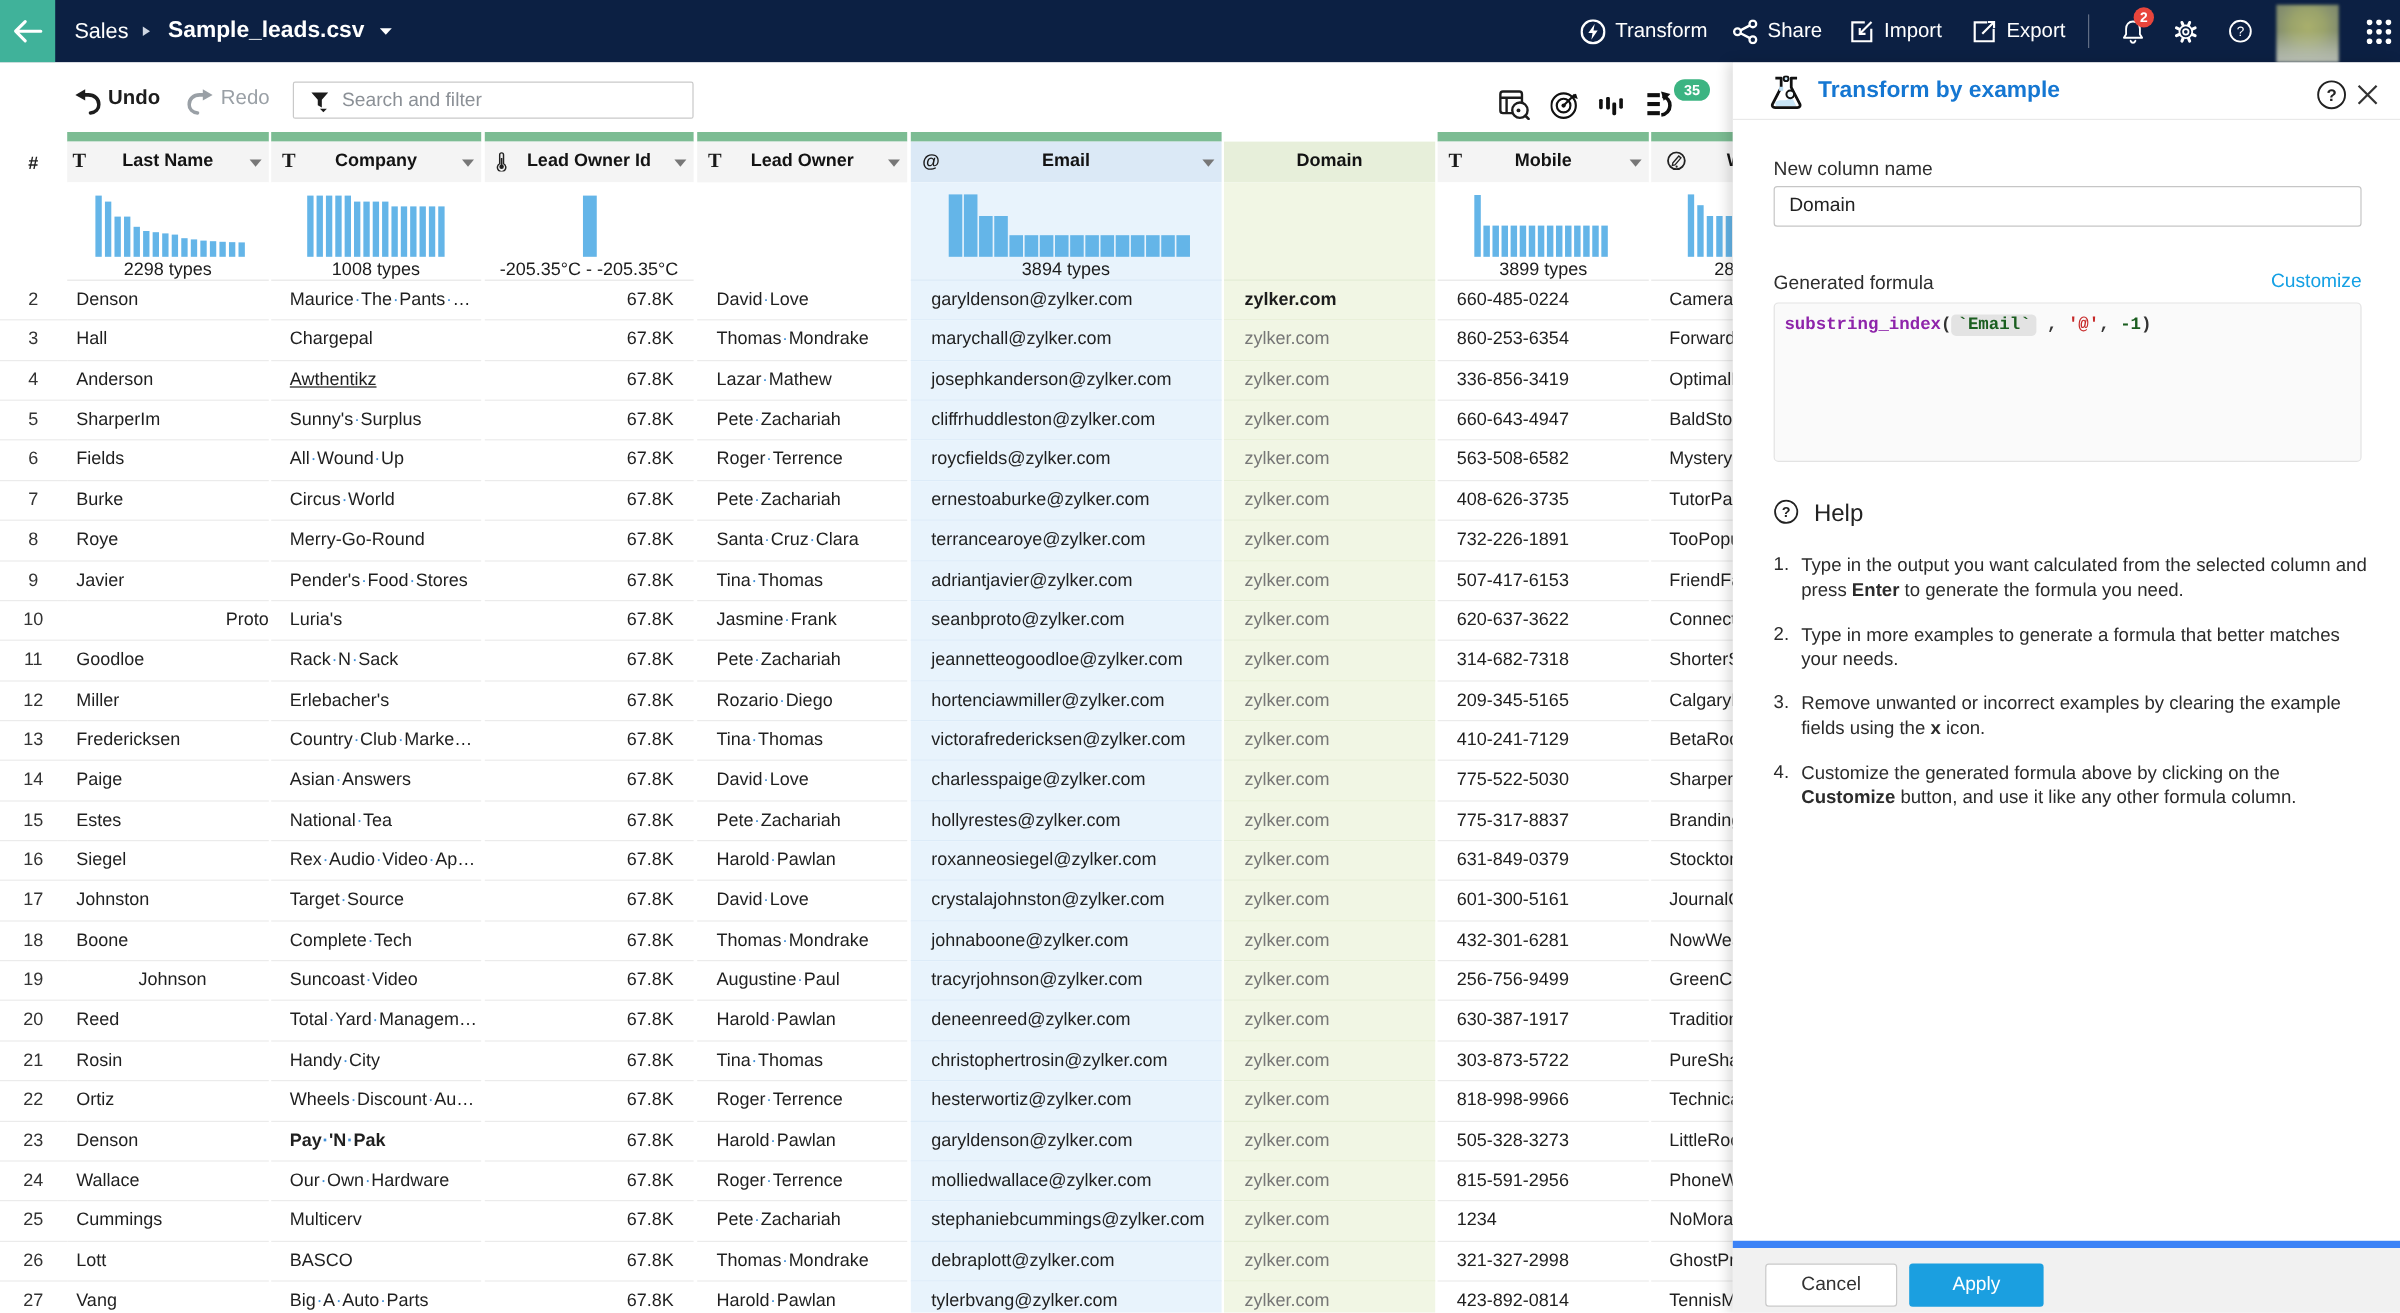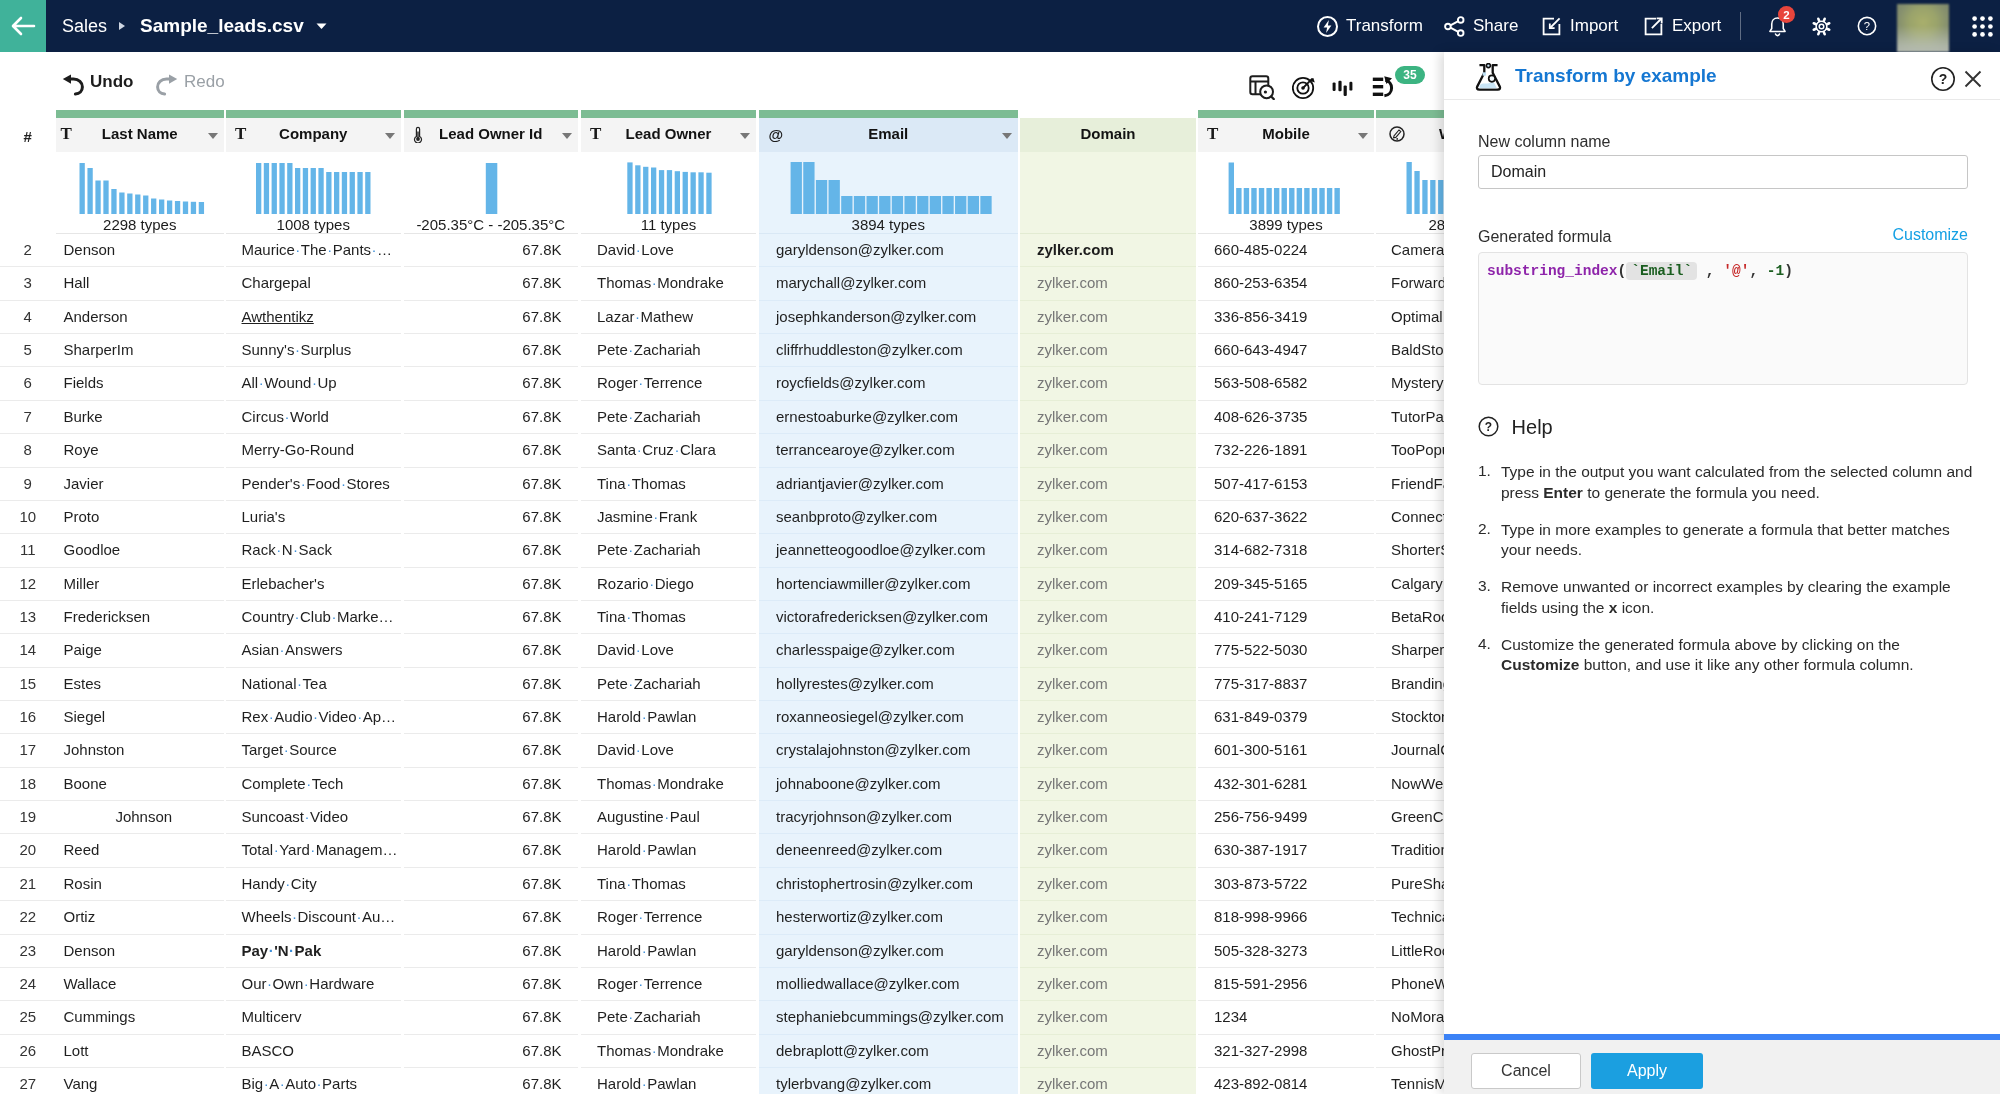--- a/index.html
+++ b/index.html
@@ -189,20 +189,27 @@
       <path d="M7 6.1 L11.5 6.1 C16.8 6.1 20.4 9.6 20.4 14 C20.4 18 17.5 20.7 13.4 21.1" stroke="#1d1d1d" stroke-width="3" fill="none" stroke-linecap="round"></path>
     </svg>
 <svg id="redo-ic" width="22" height="23" viewBox="0 0 22 23">
       <g transform="scale(-1,1) translate(-22,0)">
         <path d="M0.8 6.1 L9 1.4 L9 10.8 Z" fill="#9aa0a6"></path>
         <path d="M7 6.1 L11.5 6.1 C16.8 6.1 20.4 9.6 20.4 14 C20.4 18 17.5 20.7 13.4 21.1" stroke="#9aa0a6" stroke-width="3" fill="none" stroke-linecap="round"></path>
       </g>
     </svg>
 <div id="undo-t">Undo</div>
 <div id="redo-t">Redo</div>
+<div id="searchbox">
+  <svg width="18" height="18" viewBox="0 0 18 18">
+        <path d="M1.5 1 L15.5 1 L10.2 7.1 L10.2 13.6 L6.8 11.8 L6.8 7.1 Z" fill="#1d1d1d"></path>
+        <path d="M8.6 14.6 L14.4 14.6 L11.5 17.6 Z" fill="#1d1d1d"></path>
+      </svg>
+  <div id="search-ph">Search and filter</div>
+</div>
 <svg class="tbicon" style="left:1249px;top:75px;" width="26" height="25" viewBox="0 0 26 25">
       <rect x="1.3" y="1.3" width="18" height="18" rx="2.2" stroke="#1d1d1d" stroke-width="2" fill="none"></rect>
       <path d="M1.5 6.4 L19 6.4 M6.5 6.8 L6.5 19" stroke="#1d1d1d" stroke-width="2" fill="none"></path>
       <circle cx="17.6" cy="16.8" r="6.4" stroke="#1d1d1d" stroke-width="2" fill="#fff"></circle>
       <circle cx="16.4" cy="17" r="1.6" fill="#1d1d1d"></circle>
       <path d="M22.2 21.5 L24.8 24.1" stroke="#1d1d1d" stroke-width="2.2" stroke-linecap="round"></path>
     </svg>
 <svg class="tbicon" style="left:1292px;top:76px;" width="24" height="24" viewBox="0 0 24 24">
       <circle cx="11" cy="12" r="10.2" stroke="#111" stroke-width="1.8" fill="none"></circle>
       <circle cx="11" cy="12" r="5.7" stroke="#111" stroke-width="1.8" fill="none"></circle>
@@ -291,21 +298,21 @@
         </div>
         <div class="rows">
           <div class="cell" style="padding-left:8px;">Denson</div>
           <div class="cell" style="padding-left:8px;">Hall</div>
           <div class="cell" style="padding-left:8px;">Anderson</div>
           <div class="cell" style="padding-left:8px;">SharperIm</div>
           <div class="cell" style="padding-left:8px;">Fields</div>
           <div class="cell" style="padding-left:8px;">Burke</div>
           <div class="cell" style="padding-left:8px;">Roye</div>
           <div class="cell" style="padding-left:8px;">Javier</div>
-          <div class="cell" style="padding-left:8px;">Proto</div>
+          <div class="cell" style="padding-left:8px;text-align:right;">Proto</div>
           <div class="cell" style="padding-left:8px;">Goodloe</div>
           <div class="cell" style="padding-left:8px;">Miller</div>
           <div class="cell" style="padding-left:8px;">Fredericksen</div>
           <div class="cell" style="padding-left:8px;">Paige</div>
           <div class="cell" style="padding-left:8px;">Estes</div>
           <div class="cell" style="padding-left:8px;">Siegel</div>
           <div class="cell" style="padding-left:8px;">Johnston</div>
           <div class="cell" style="padding-left:8px;">Boone</div>
           <div class="cell" style="padding-left:8px;text-align:center;">Johnson</div>
           <div class="cell" style="padding-left:8px;">Reed</div>
@@ -420,36 +427,20 @@
           <div class="cell" style="padding-right:16.5px;text-align:right;">67.8K</div>
         </div>
       </div>
       <div class="col" style="left:581px;width:175px;">
         <div class="gbar" style="left:0;right:0;"></div>
         <div class="chead ">
           <span class="ticon">T</span>
           <div class="title">Lead Owner</div>
           <div class="caret"></div>
         </div>
-        <div class="histwrap ">
-          <svg class="hist" width="175" height="82" viewBox="0 0 175 82">
-            <rect x="46.30" y="10.40" width="5.30" height="51.60" fill="#64b5e8"></rect>
-            <rect x="54.20" y="13.30" width="5.30" height="48.70" fill="#64b5e8"></rect>
-            <rect x="62.10" y="14.80" width="5.30" height="47.20" fill="#64b5e8"></rect>
-            <rect x="70.00" y="15.50" width="5.30" height="46.50" fill="#64b5e8"></rect>
-            <rect x="77.90" y="18.10" width="5.30" height="43.90" fill="#64b5e8"></rect>
-            <rect x="85.80" y="18.10" width="5.30" height="43.90" fill="#64b5e8"></rect>
-            <rect x="93.70" y="19.20" width="5.30" height="42.80" fill="#64b5e8"></rect>
-            <rect x="101.60" y="19.90" width="5.30" height="42.10" fill="#64b5e8"></rect>
-            <rect x="109.50" y="20.30" width="5.30" height="41.70" fill="#64b5e8"></rect>
-            <rect x="117.40" y="20.30" width="5.30" height="41.70" fill="#64b5e8"></rect>
-            <rect x="125.30" y="20.70" width="5.30" height="41.30" fill="#64b5e8"></rect>
-          </svg>
-          <div class="types">11 types</div>
-        </div>
         <div class="rows">
           <div class="cell" style="padding-left:16px;">David<i class="sp">·</i>Love</div>
           <div class="cell" style="padding-left:16px;">Thomas<i class="sp">·</i>Mondrake</div>
           <div class="cell" style="padding-left:16px;">Lazar<i class="sp">·</i>Mathew</div>
           <div class="cell" style="padding-left:16px;">Pete<i class="sp">·</i>Zachariah</div>
           <div class="cell" style="padding-left:16px;">Roger<i class="sp">·</i>Terrence</div>
           <div class="cell" style="padding-left:16px;">Pete<i class="sp">·</i>Zachariah</div>
           <div class="cell" style="padding-left:16px;">Santa<i class="sp">·</i>Cruz<i class="sp">·</i>Clara</div>
           <div class="cell" style="padding-left:16px;">Tina<i class="sp">·</i>Thomas</div>
           <div class="cell" style="padding-left:16px;">Jasmine<i class="sp">·</i>Frank</div>

